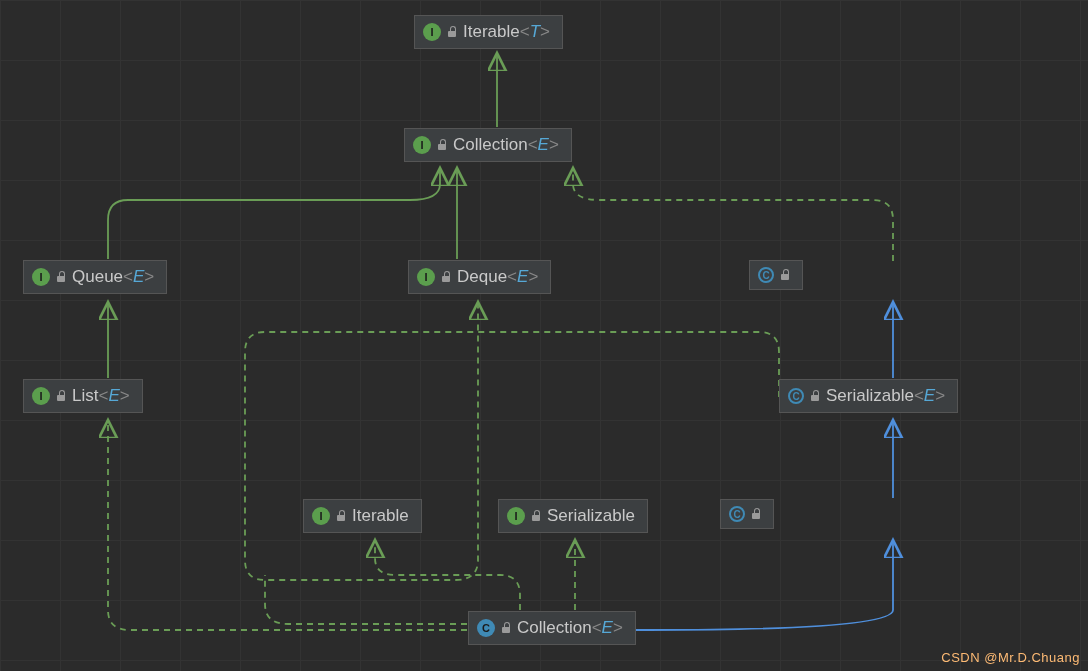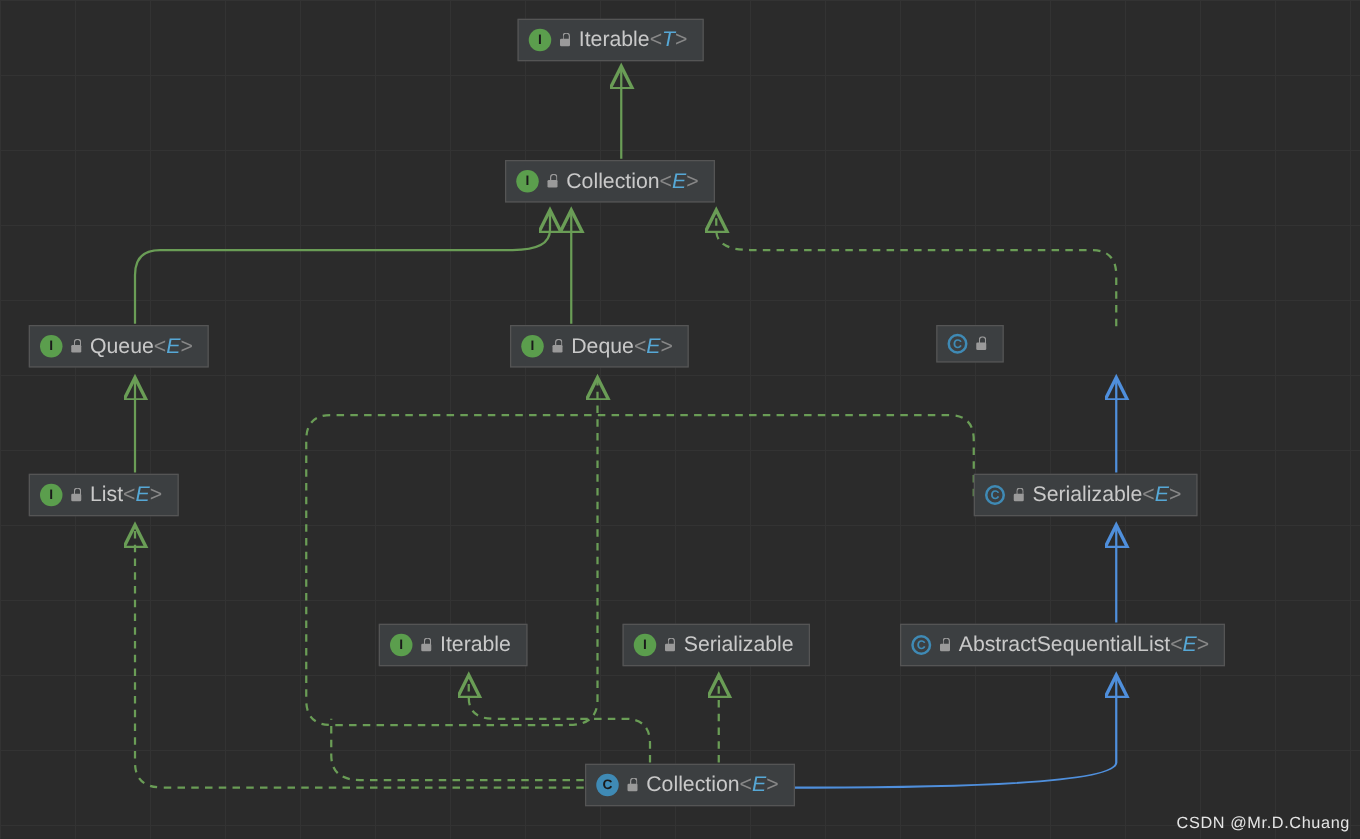--- a/index.html
+++ b/index.html
@@ -66,21 +66,21 @@
     border: 1.5px solid #9a9a9a; border-bottom: none;
     border-radius: 4px 4px 0 0;
   }
   .lbl { font-size: 17px; color: #c9c9c9; }
   .gen { color: #888; }
   .tp  { color: #56a8d6; font-style: italic; }
   .watermark {
     position: absolute;
     right: 8px; bottom: 6px;
     font-size: 13px;
-    color: #e5e5e5;
+    color: #fdba74;
     letter-spacing: 0.5px;
   }
   
 </style>
 </head>
 <body>
 
 <div class="grid"></div>
 
 <svg class="edges">
@@ -185,23 +185,20 @@
   <span class="icon interface">I</span>
   <span class="lock"></span>
   <span class="lbl">
     <span>Serializable</span>
   </span>
 </div>
 
 <div class="node" style="left:720px; top:499px;">
   <span class="icon abstrC">C</span>
   <span class="lock"></span>
-  <span class="lbl">
-    <span>AbstractSequentialList</span><span class="gen">&lt;</span><span class="tp">E</span><span class="gen">&gt;</span>
-  </span>
 </div>
 
 <div class="node" style="left:468px; top:611px;">
   <span class="icon classC">C</span>
   <span class="lock"></span>
   <span class="lbl">
     <span>Collection</span><span class="gen">&lt;</span><span class="tp">E</span><span class="gen">&gt;</span>
   </span>
 </div>
 

